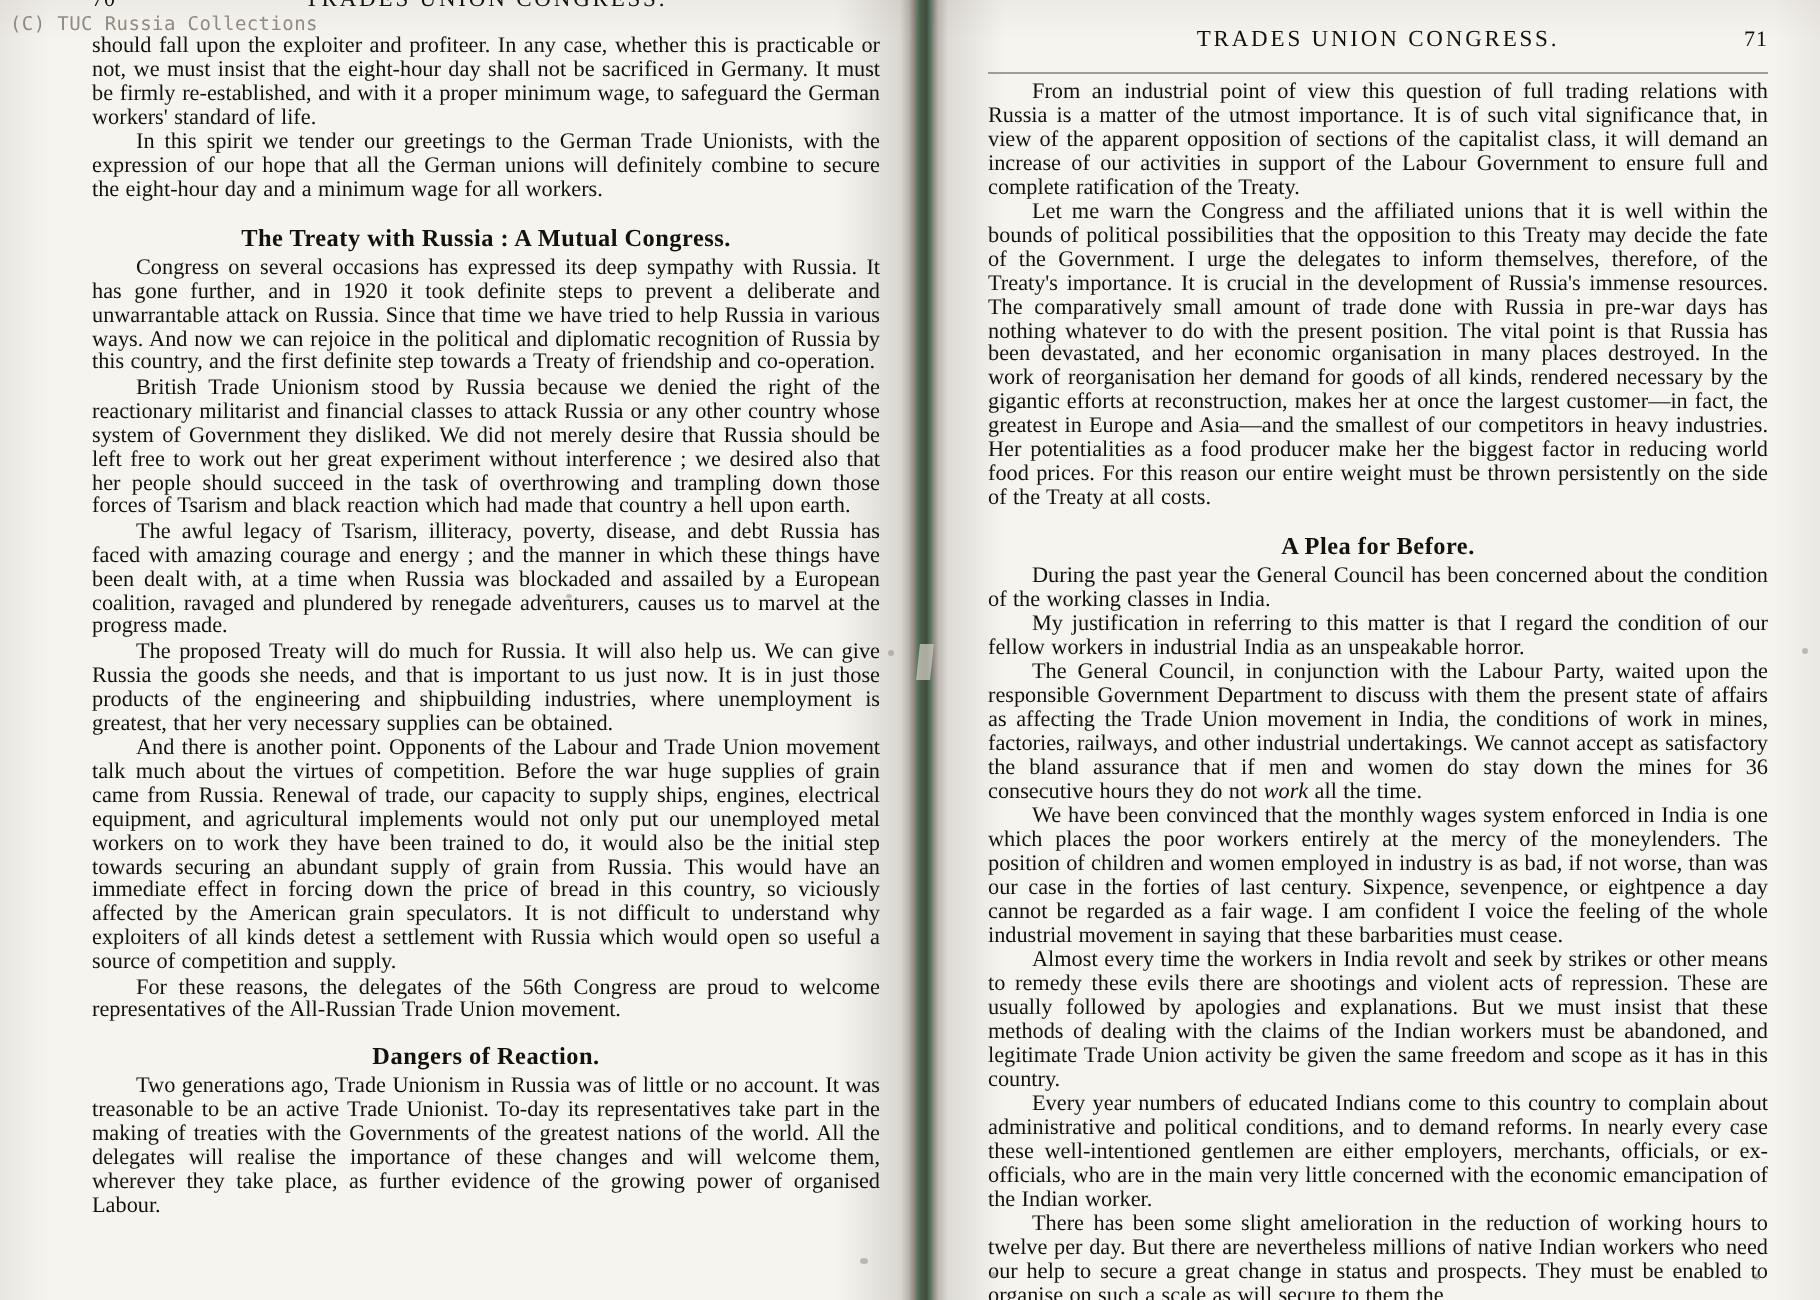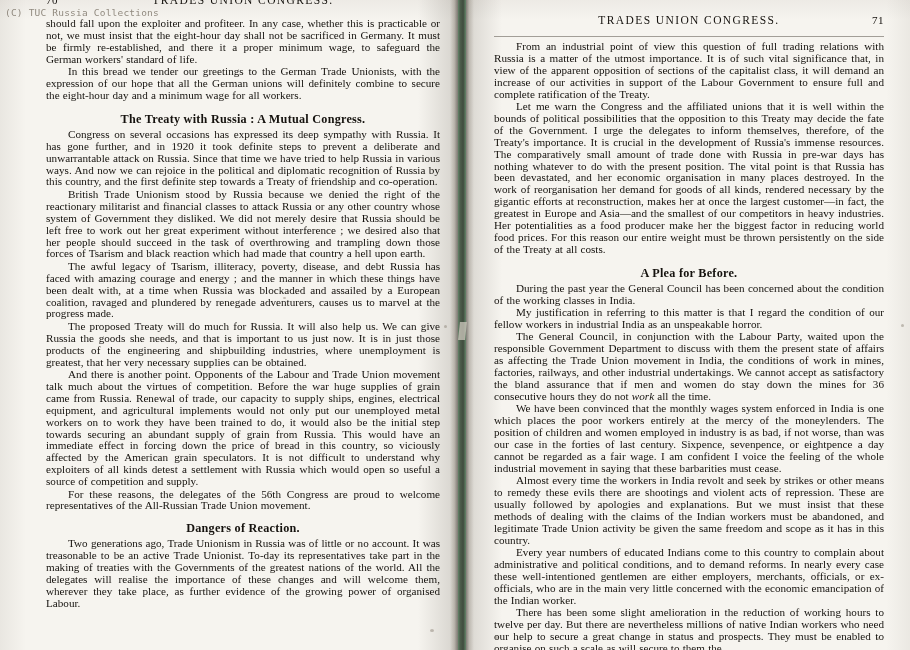--- a/index.html
+++ b/index.html
@@ -181,22 +181,22 @@
   <div id="gutter"></div>
   <div id="gutter-nick"></div>
 
   <div class="page left">
     <div class="runhead">
       <span class="folio">70</span>
       <span class="title">TRADES UNION CONGRESS.</span>
     </div>
     <div class="rule"></div>
     <div class="bodywrap" id="left-body">
-        <p class="para cont">should fall upon the exploiter and profiteer.  In any case, whether this is practicable or not, we must insist that the eight-hour day shall not be sacrificed in Germany.  It must be firmly re-established, and there it a proper minimum wage, to safeguard the German workers' standard of life.</p>
-        <p class="para">In this bread we tender our greetings to the German Trade Unionists, with the expression of our hope that all the German unions will definitely combine to secure the eight-hour day and a minimum wage for all workers.</p>
+        <p class="para cont">should fall upon the exploiter and profiteer.  In any case, whether this is practicable or not, we must insist that the eight-hour day shall not be sacrificed in Germany.  It must be firmly re-established, and with it a proper minimum wage, to safeguard the German workers' standard of life.</p>
+        <p class="para">In this spirit we tender our greetings to the German Trade Unionists, with the expression of our hope that all the German unions will definitely combine to secure the eight-hour day and a minimum wage for all workers.</p>
         <h2 class="section">The Treaty with Russia : A Mutual Congress.</h2>
         <p class="para">Congress on several occasions has expressed its deep sympathy with Russia.  It has gone further, and in 1920 it took definite steps to prevent a deliberate and unwarrantable attack on Russia.  Since that time we have tried to help Russia in various ways.   And now we can rejoice in the political and diplomatic recognition of Russia by this country, and the first definite step towards a Treaty of friendship and co-operation.</p>
         <p class="para">British Trade Unionism stood by Russia because we denied the right of the reactionary militarist and financial classes to attack Russia or any other country whose system of Government they disliked.  We did not merely desire that Russia should be left free to work out her great experiment without interference ; we desired also that her people should succeed in the task of overthrowing and trampling down those forces of Tsarism and black reaction which had made that country a hell upon earth.</p>
         <p class="para">The awful legacy of Tsarism, illiteracy, poverty, disease, and debt Russia has faced with amazing courage and energy ; and the manner in which these things have been dealt with, at a time when Russia was blockaded and assailed by a European coalition, ravaged and plundered by renegade adventurers, causes us to marvel at the progress made.</p>
         <p class="para">The proposed Treaty will do much for Russia.  It will also help us.  We can give Russia the goods she needs, and that is important to us just now.  It is in just those products of the engineering and shipbuilding industries, where unemployment is greatest, that her very necessary supplies can be obtained.</p>
         <p class="para">And there is another point.  Opponents of the Labour and Trade Union movement talk much about the virtues of competition.  Before the war huge supplies of grain came from Russia.  Renewal of trade, our capacity to supply ships, engines, electrical equipment, and agricultural implements would not only put our unemployed metal workers on to work they have been trained to do, it would also be the initial step towards securing an abundant supply of grain from Russia.  This would have an immediate effect in forcing down the price of bread in this country, so viciously affected by the American grain speculators.  It is not difficult to understand why exploiters of all kinds detest a settlement with Russia which would open so useful a source of competition and supply.</p>
         <p class="para">For these reasons, the delegates of the 56th Congress are proud to welcome representatives of the All-Russian Trade Union movement.</p>
         <h2 class="section tight">Dangers of Reaction.</h2>
         <p class="para">Two generations ago, Trade Unionism in Russia was of little or no account.  It was treasonable to be an active Trade Unionist.   To-day its representatives take part in the making of treaties with the Governments of the greatest nations of the world.   All the delegates will realise the importance of these changes and will welcome them, wherever they take place, as further evidence of the growing power of organised Labour.</p>
       </div>

